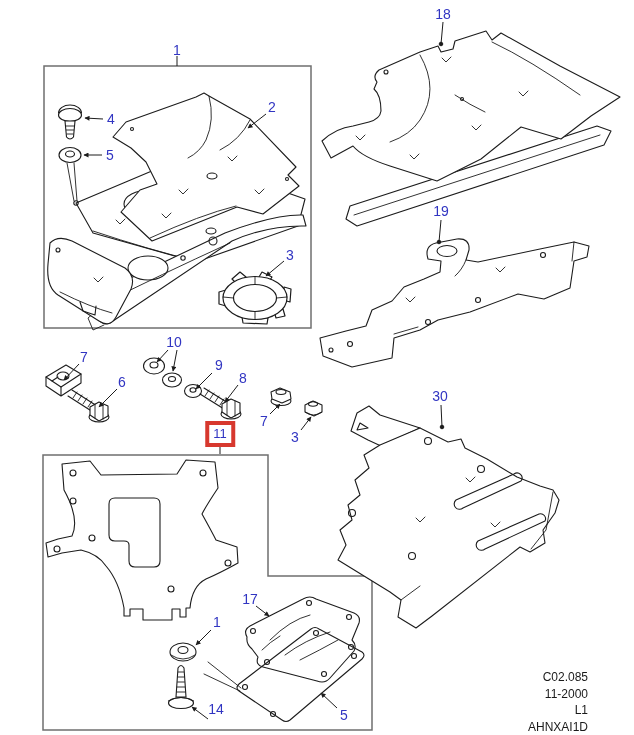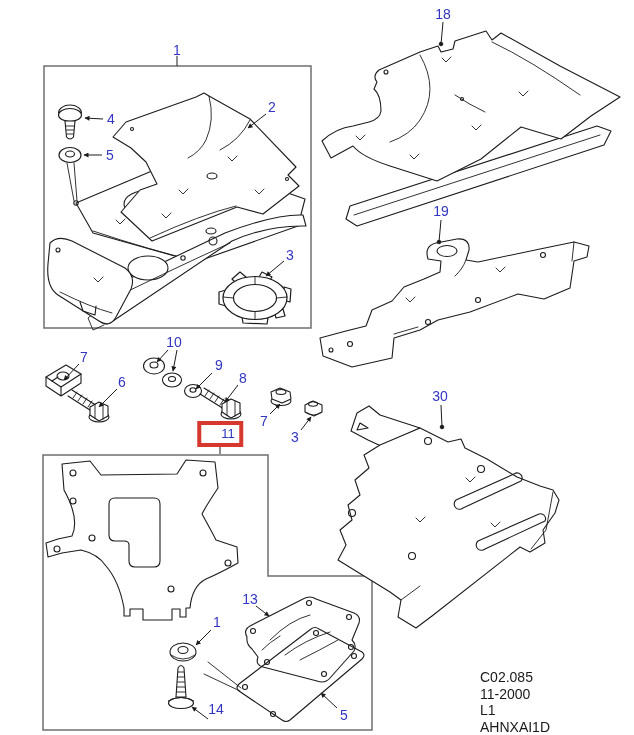--- a/index.html
+++ b/index.html
@@ -9,25 +9,25 @@
   }
   #art{position:absolute;left:0;top:0;z-index:1;}
   .callout{
     position:absolute;z-index:3;transform:translate(-50%,-50%);
     font-size:14px;color:#3135c2;line-height:1;white-space:nowrap;
   }
   .callout-box{
     position:absolute;z-index:3;transform:translate(-50%,-50%);
     font-size:13px;color:#3135c2;line-height:1;
     background:#ffffff;border:4px solid #d7382e;
-    padding:2px 4px 3px 20px;
+    padding:2px 4px 3px 4px;
   }
   .footer-block{
     position:absolute;z-index:3;left:480px;top:669px;width:108px;
-    text-align:left;font-size:14px;color:#1a1a1a;
+    text-align:right;font-size:12px;color:#1a1a1a;
   }
   .footer-block div{line-height:16.5px;}
 </style>
 </head>
 <body>
 
 <svg id="art" width="634" height="735" viewBox="0 0 634 735">
   <defs>
     <marker id="arr" viewBox="0 0 10 10" refX="9" refY="5" markerWidth="7" markerHeight="5" orient="auto-start-reverse">
       <path d="M0,0 L10,5 L0,10 Z" fill="#1c1c1c"></path>
@@ -252,21 +252,21 @@
 <div class="callout" style="left:290px;top:255px">3</div>
 <div class="callout" style="left:111px;top:119px">4</div>
 <div class="callout" style="left:110px;top:155px">5</div>
 <div class="callout" style="left:122px;top:382px">6</div>
 <div class="callout" style="left:84px;top:357px">7</div>
 <div class="callout" style="left:243px;top:378px">8</div>
 <div class="callout" style="left:219px;top:365px">9</div>
 <div class="callout" style="left:174px;top:342px">10</div>
 <div class="callout-box" style="left:220px;top:434px">11</div>
 <div class="callout" style="left:344px;top:715px">5</div>
-<div class="callout" style="left:250px;top:599px">13</div>
+<div class="callout" style="left:250px;top:599px">17</div>
 <div class="callout" style="left:216px;top:709px">14</div>
 <div class="callout" style="left:217px;top:622px">1</div>
 <div class="callout" style="left:264px;top:421px">7</div>
 <div class="callout" style="left:295px;top:437px">3</div>
 <div class="callout" style="left:443px;top:14px">18</div>
 <div class="callout" style="left:441px;top:211px">19</div>
 <div class="callout" style="left:440px;top:396px">30</div>
 
 <div class="footer-block">
   <div>C02.085</div>

